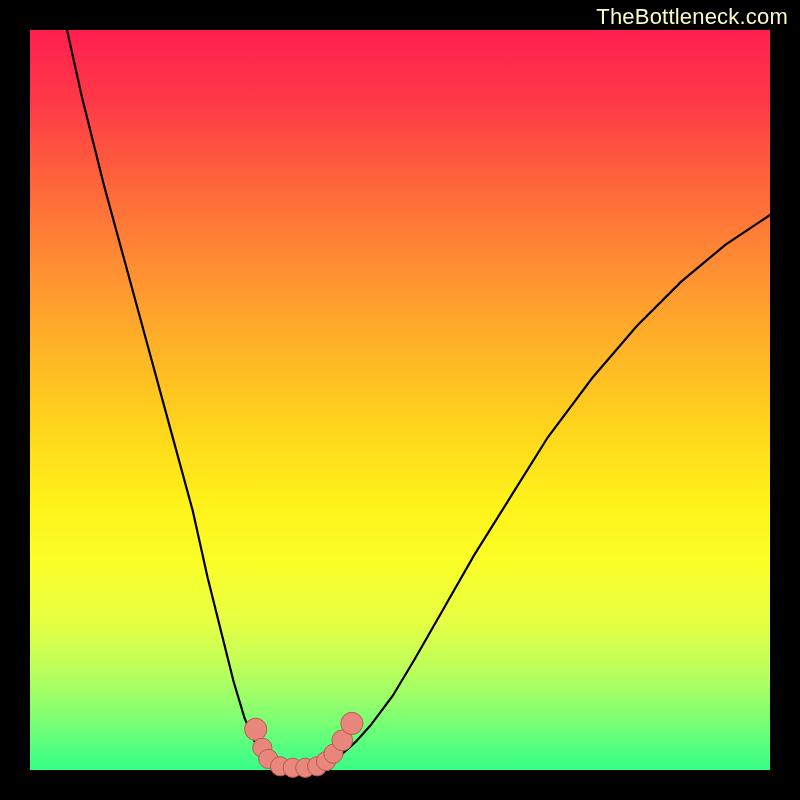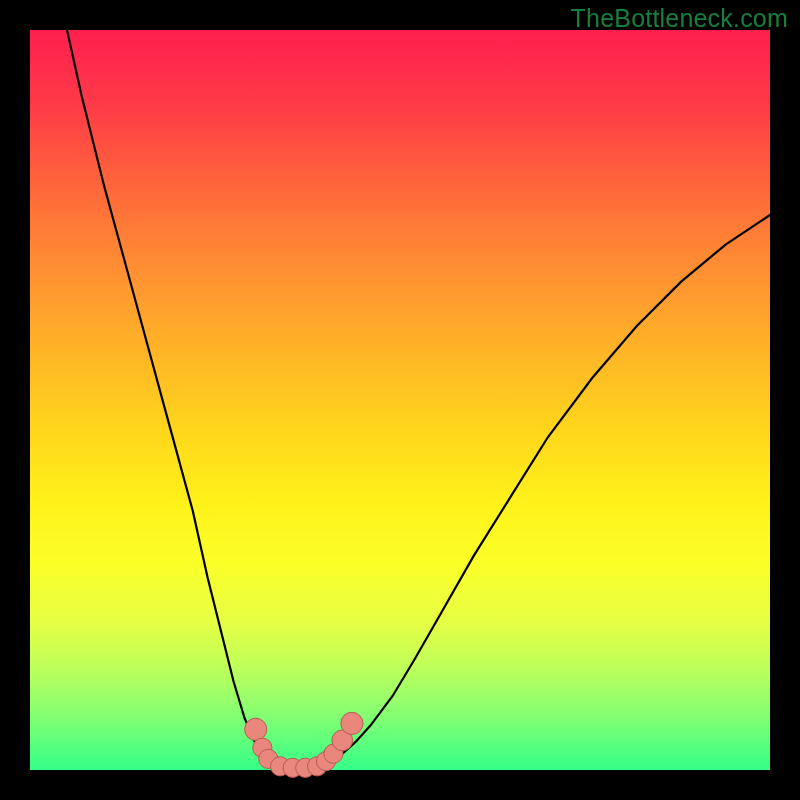--- a/index.html
+++ b/index.html
@@ -37,22 +37,22 @@
       #e6ff44 80%,
       #bfff5a 86%,
       #8aff70 92%,
       #35ff88 100%
     );
   }
   .watermark {
     position: absolute;
     top: 4px;
     right: 12px;
-    color: #15803d;
-    font-size: 25px;
+    color: #fef9c3;
+    font-size: 22px;
     letter-spacing: 0.2px;
   }
   svg.curve {
     position: absolute;
     left: 0; top: 0;
     width: 740px;
     height: 740px;
     overflow: visible;
   }
 </style>

